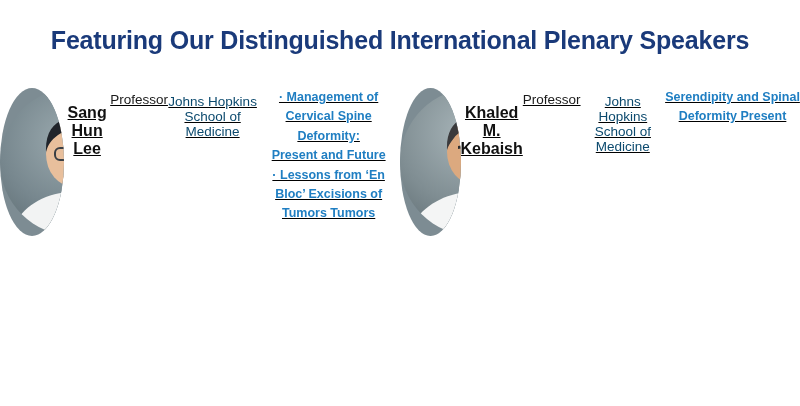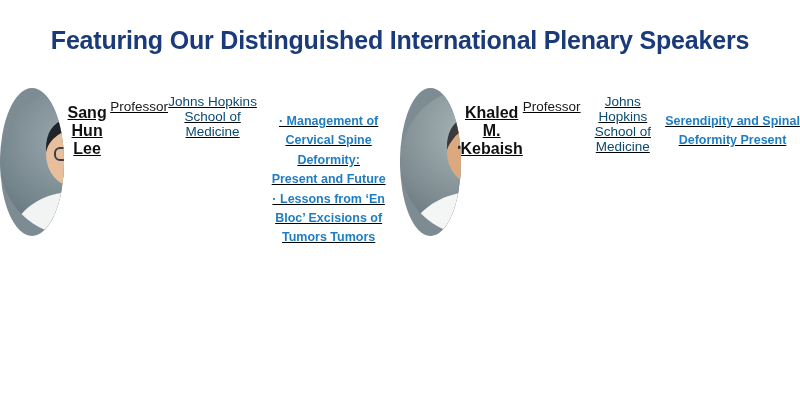--- a/index.html
+++ b/index.html
@@ -57,33 +57,32 @@
     display: block;
   }
   .name {
     margin-top: 16px;
     font-size: 16px;
     font-weight: bold;
     color: #111111;
     text-align: center;
   }
   .title {
-    margin-top: 11px;
+    margin-top: 4px;
     font-size: 13.5px;
     color: #1a1a1a;
     text-align: center;
   }
   .affiliation {
     margin-top: 6px;
     font-size: 13.5px;
     color: #0c4a6e;
     text-align: center;
   }
   .topics {
-    margin-top: 24px;
     font-size: 12.5px;
     font-weight: bold;
     color: #1f7ec2;
     text-align: center;
     line-height: 1.55;
     width: 330px;
   }
   .topics .topic-line {
     display: block;
   }

